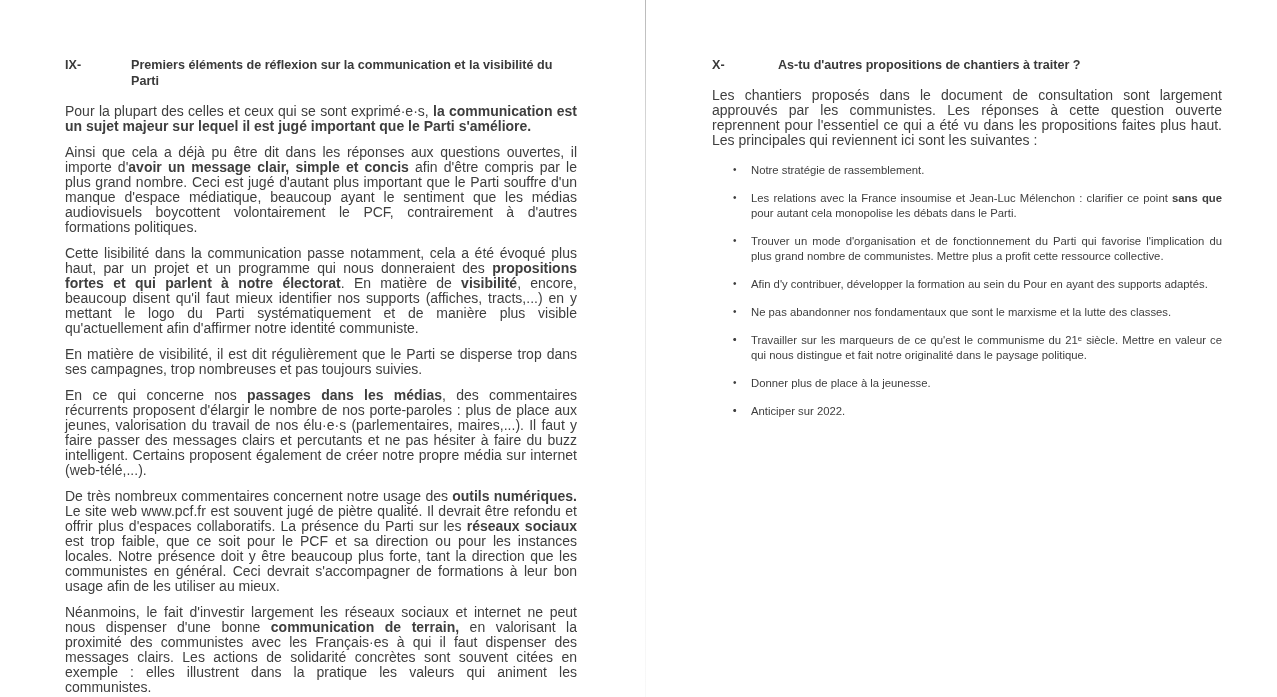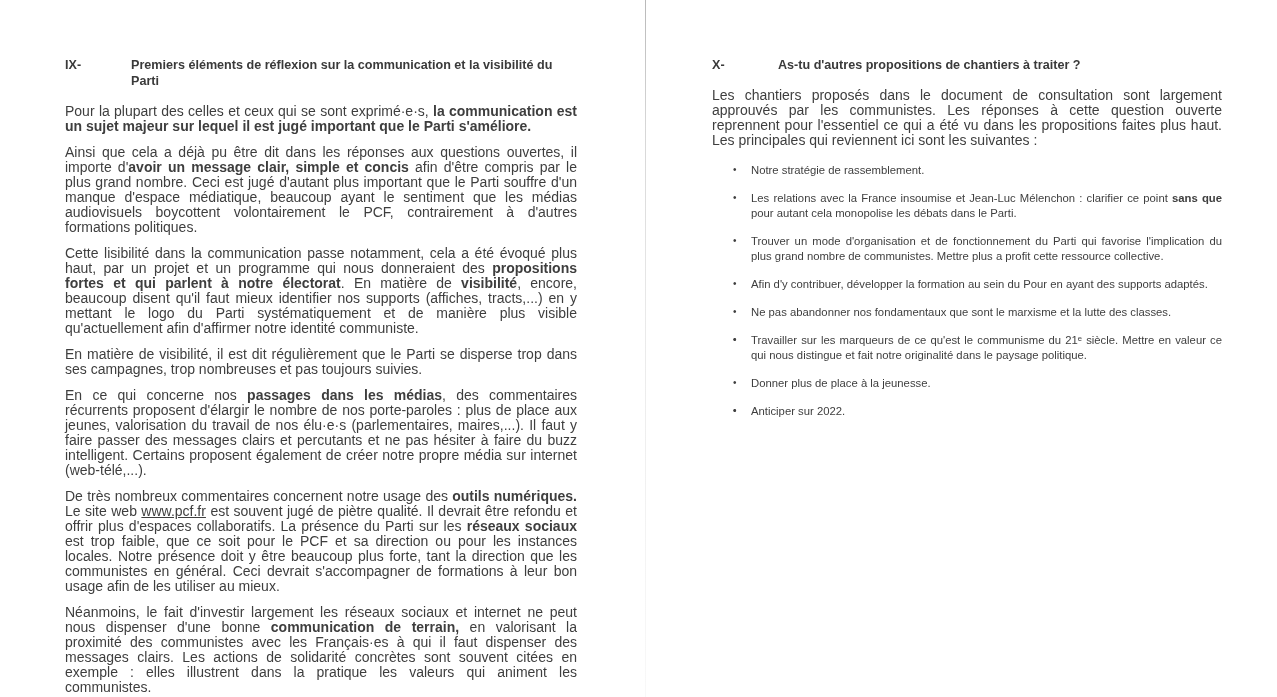--- a/index.html
+++ b/index.html
@@ -31,21 +31,21 @@
     margin:0 0 15px 0;
   }
   .section-num{flex:0 0 30px;}
   .section-title{flex:1;margin-left:36px;}
   .body-text p{
     margin:0 0 11px 0;
     font-size:14px;line-height:15px;
     text-align:justify;
   }
   .b{font-weight:700;}
-  .u{text-decoration:underline;}
+  .u{}
   ul.bullet-list{list-style:none;margin:15px 0 0 0;padding:0;}
   ul.bullet-list li{
     position:relative;
     padding-left:39px;
     margin-bottom:13px;
     font-size:11.3px;line-height:15px;
     text-align:justify;
   }
   ul.bullet-list li .bullet-dot{
     position:absolute;left:21px;top:-1px;

